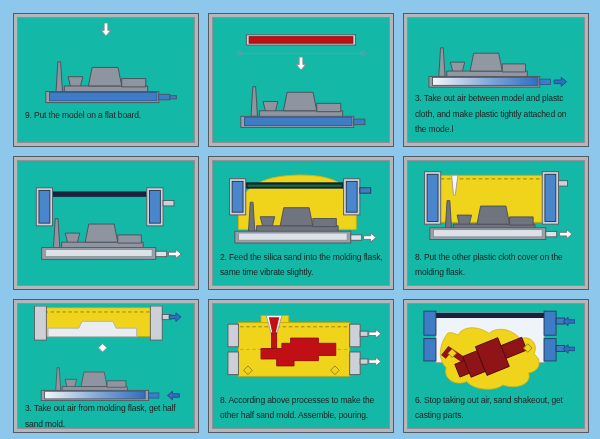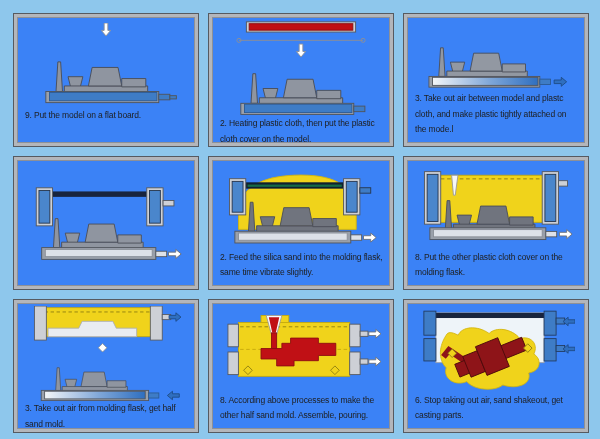--- a/index.html
+++ b/index.html
@@ -7,21 +7,21 @@
   .board{
     width:600px;height:439px;box-sizing:border-box;
     background:#8ec7ec;
     display:grid;
     grid-template-columns:repeat(3,1fr);
     grid-template-rows:repeat(3,1fr);
     gap:11px;
     padding:14px 12px 7px 14px;
   }
   .panel{
-    background:#3b82f6;
+    background:#14b8a6;
     border:3px solid #b3b6bb;
     outline:1px solid #565a60;
     box-shadow:inset 0 0 0 1px #8d9097;
     display:flex;flex-direction:column;
     overflow:hidden;
   }
   .illo{flex:1;display:flex;align-items:center;justify-content:center;padding-top:3px;}
   .illo svg{display:block;}
   .caption{
     font-size:8.5px;letter-spacing:-0.15px;line-height:1.85;
@@ -80,21 +80,20 @@
         <circle cx="148" cy="22" r="2.2" fill="none" stroke="#8a8f98"></circle>
         <use href="#arrow-down" x="76" y="26" fill="#ffffff" stroke="#8a8f98"></use>
         <g transform="translate(0,34)">
             <use href="#model-shape" fill="#8f95a0"></use>
           </g>
         <rect x="16" y="90" width="122" height="12" fill="#9aa0aa" stroke="#50545c"></rect>
         <rect x="20" y="91" width="116" height="9" fill="#3e7cc6" stroke="#2c5a94"></rect>
         <rect x="138" y="93" width="12" height="6" fill="#3e7cc6" stroke="#50545c"></rect>
       </svg>
     </div>
-    <div class="caption">2. Heating plastic cloth, then put the plastic cloth cover on the model.</div>
   </div>
 
   <div class="panel">
     <div class="illo">
       <svg width="152" viewBox="0 0 170 78">
         <g transform="translate(-6,6)">
             <use href="#model-shape" fill="#9298a2"></use>
           </g>
         <rect x="10" y="62" width="124" height="12" fill="#9aa0aa" stroke="#50545c"></rect>
         <rect x="14" y="63" width="118" height="9" fill="url(#vacgrad)" stroke="#50545c"></rect>

